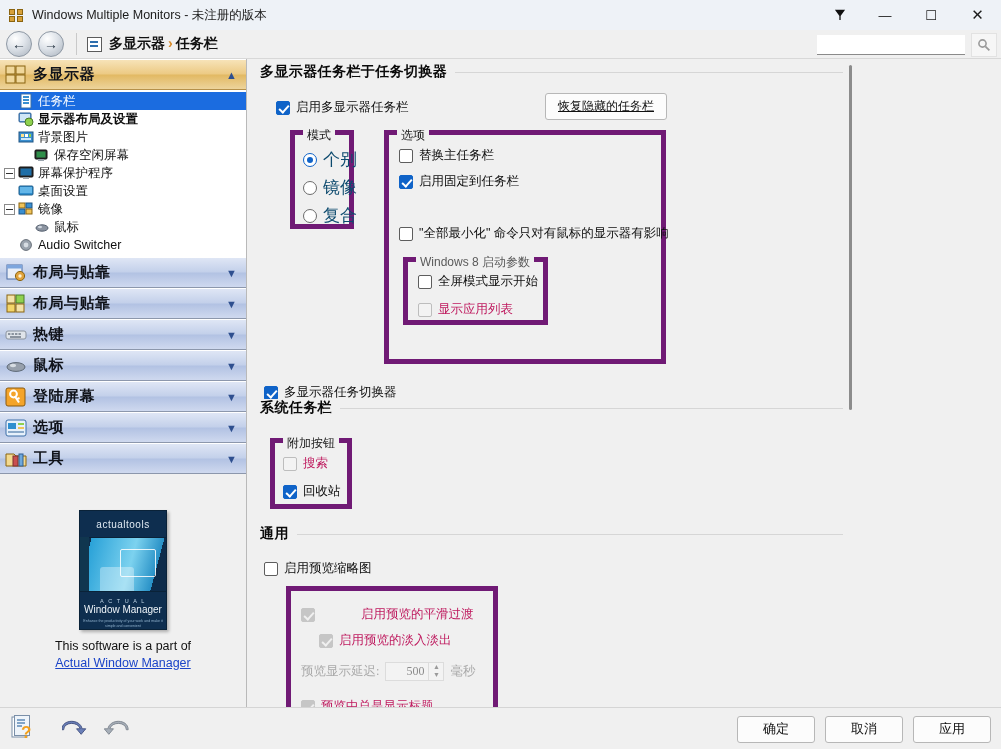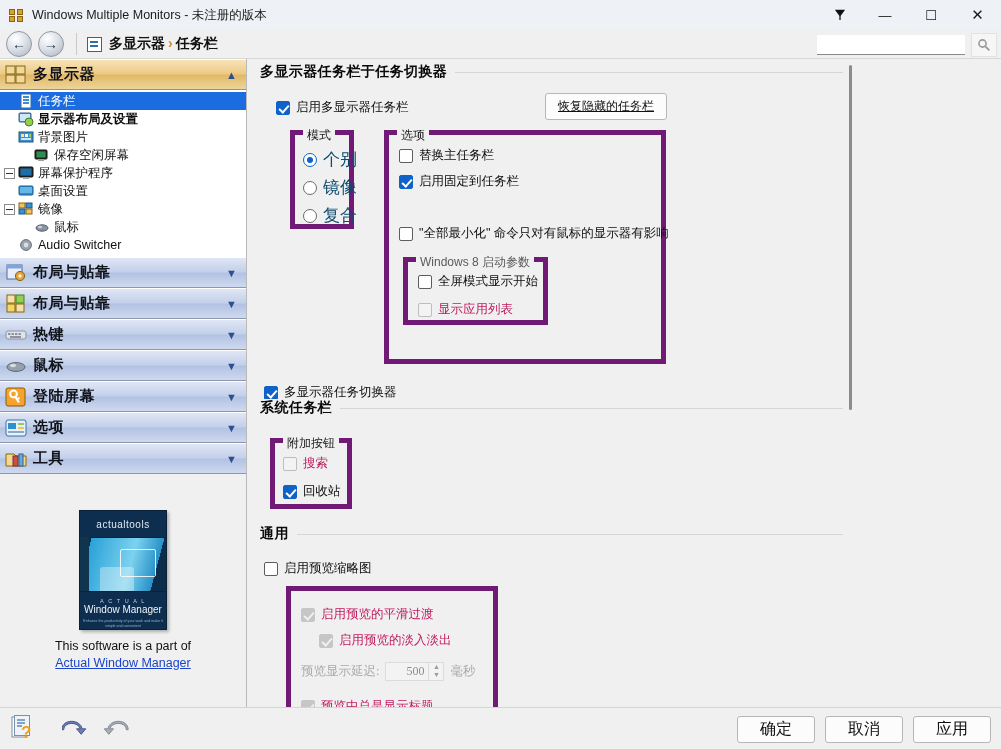--- a/index.html
+++ b/index.html
@@ -257,21 +257,21 @@
 
   
   .bottombar {
     position: absolute; left: 0; top: 707px; width: 1001px; height: 42px;
     background: #f0f0f0; border-top: 1px solid #d5d5d5;
     display: flex; align-items: center;
   }
   .bb-icon { width: 30px; height: 30px; position: relative; flex: none; }
   .bottom-btns { position: absolute; right: 10px; display: flex; gap: 10px; }
   .bb-btn {
-    width: 76px; height: 25px; font-size: 16px;
+    width: 76px; height: 25px; font-size: 13px;
     background: #fcfcfc; border: 1px solid #b7b7b7; border-radius: 3px; color: #111;
     display: flex; align-items: center; justify-content: center;
   }
 </style>
 </head>
 <body>
 
 <div id="app">
 
   <div class="titlebar">
@@ -648,21 +648,21 @@
       <div class="sec-line"></div>
       <div class="sec-title">通用</div>
 
       <div class="sec-body" style="height:170px;font-family:Liberation Serif, serif;">
         <div class="chk" style="position:absolute; left:4px; top:10px;">
           <span class="box"></span>
           <span class="lbl">启用预览缩略图</span>
         </div>
 
         <div class="gbox" style="left:26px; top:36px; width:212px; height:140px;">
-          <div class="chk dis" style="position:absolute; left:10px; top:15px;">
+          <div class="chk dis" style="position:absolute; left:10px; top:15px;gap:40px;">
             <span class="box dis on"></span>
             <span class="lbl">启用预览的平滑过渡</span>
           </div>
           <div class="chk dis" style="position:absolute; left:28px; top:41px;">
             <span class="box dis on"></span>
             <span class="lbl">启用预览的淡入淡出</span>
           </div>
 
           <div class="spin-wrap" style="position:absolute; left:10px; top:71px;">
             <span class="lbl" style="color:#a9a9a9; font-size:12.5px; margin-right:6px;">预览显示延迟:</span>

